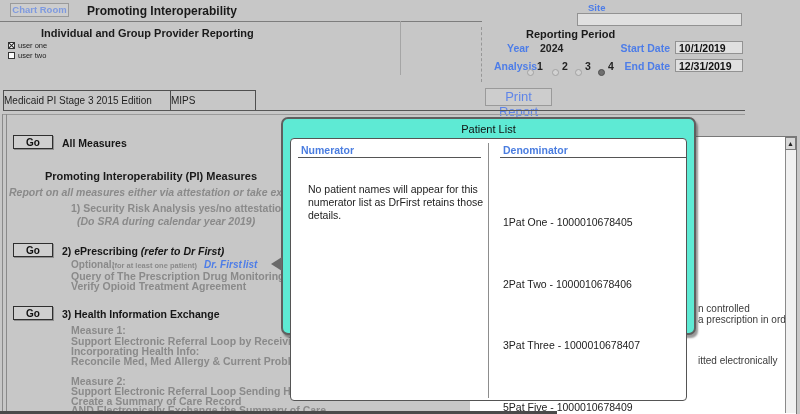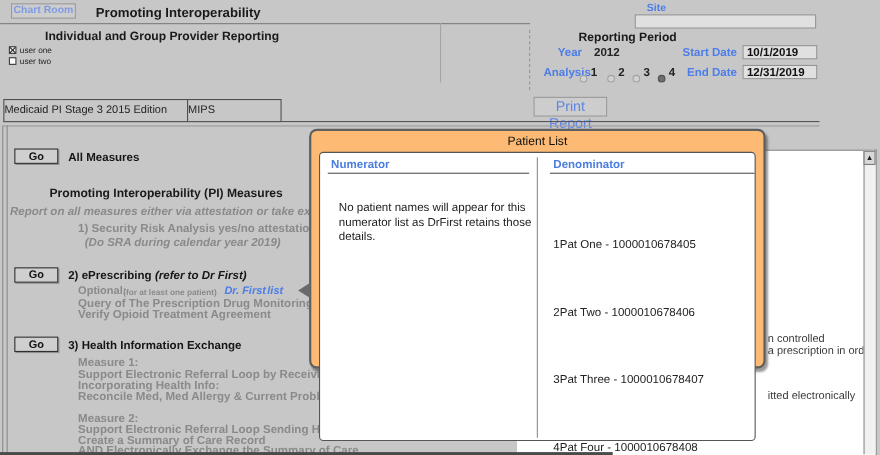--- a/index.html
+++ b/index.html
@@ -71,21 +71,21 @@
   }
   .scroll-up{
     position:absolute;left:785px;top:137px;width:11px;height:13px;box-sizing:border-box;
     background:#d8d8d8;border:1px solid #7a7a7a;
     font-size:7px;line-height:11px;text-align:center;color:#222;cursor:pointer;
   }
   .frag{position:absolute;font-size:10px;color:#3a3a3a;}
   
   .modal{
     position:absolute;left:281px;top:117px;width:415px;height:218px;box-sizing:border-box;
-    background:#fdba74;border:2px solid #5f5f5f;border-radius:7px;
+    background:#5eead4;border:2px solid #5f5f5f;border-radius:7px;
     box-shadow:2px 3px 2px rgba(70,70,70,0.55);
   }
   .modal-title{
     position:absolute;left:0;top:4px;width:100%;text-align:center;
     font-size:11px;color:#111;
   }
   .modal-body{
     position:absolute;left:7px;top:19px;width:397px;height:263px;box-sizing:border-box;
     background:#ffffff;border:1px solid #555;border-radius:4px;
   }
@@ -124,21 +124,21 @@
   </div>
   <div class="cbrow" style="top:51px;justify-content:space-between;">
     <span class="cb"></span>
     <span>user two</span>
   </div>
 
   <div class="dashv" style="left:481px;top:27px;height:55px;"></div>
   <div class="abs sect-title" style="left:490px;top:28px;">Reporting Period</div>
 
   <div class="abs lbl" style="left:507px;top:42px;">Year</div>
-  <div class="abs val" style="left:540px;top:42px;">2012</div>
+  <div class="abs val" style="left:540px;top:42px;">2024</div>
   <div class="abs lbl" style="left:610px;top:42px;width:60px;text-align:right;">Start Date</div>
   <div class="inp" style="left:675px;top:41px;width:68px;height:13px;">10/1/2019</div>
 
   <div class="abs lbl" style="left:494px;top:60px;">Analysis</div>
   <div class="abs" style="left:527px;top:62px;"><span class="radio"></span></div>
   <div class="abs val" style="left:537px;top:60px;">1</div>
   <div class="abs" style="left:552px;top:62px;"><span class="radio"></span></div>
   <div class="abs val" style="left:562px;top:60px;">2</div>
   <div class="abs" style="left:575px;top:62px;"><span class="radio"></span></div>
   <div class="abs val" style="left:585px;top:60px;">3</div>
@@ -200,20 +200,19 @@
       <div class="col-hdr" style="left:10px;top:5px;">Numerator</div>
       <div class="col-rule" style="left:7px;top:18px;width:183px;"></div>
       <div class="col-hdr" style="left:212px;top:5px;">Denominator</div>
       <div class="col-rule" style="left:209px;top:18px;width:186px;"></div>
       <div class="modal-divider" style="left:197px;top:4px;height:255px;"></div>
       <div class="num-msg">No patient names will appear for this numerator list as DrFirst retains those details.</div>
       <div class="abs" style="left:212px;top:29px;white-space:nowrap;">
         <div class="den-item">1Pat One - 1000010678405</div>
         <div class="den-item">2Pat Two - 1000010678406</div>
         <div class="den-item">3Pat Three - 1000010678407</div>
-        <div class="den-item">4Pat Four - 1000010678408</div>
         <div class="den-item">5Pat Five - 1000010678409</div>
       </div>
     </div>
   </div>
 
   <div class="bottom-strip"></div>
 </div>
 
 </body></html>

